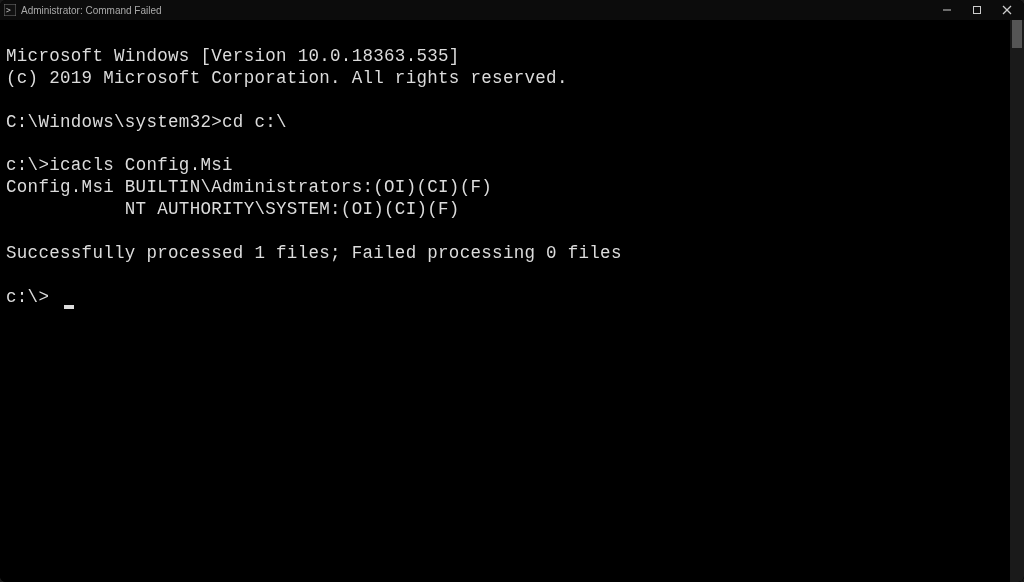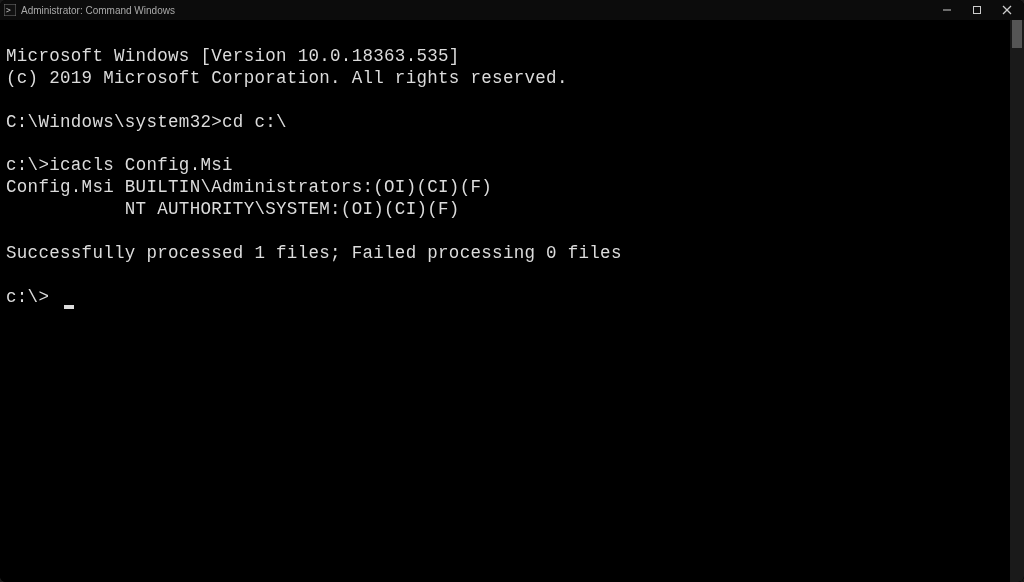--- a/index.html
+++ b/index.html
@@ -109,21 +109,21 @@
 <div class="window">
 
   <div class="titlebar">
     <div class="titlebar-left">
       <span class="titlebar-icon">
         <svg width="12" height="12" viewBox="0 0 12 12">
           <rect x="0" y="0" width="12" height="12" fill="#111" stroke="#777" stroke-width="1"></rect>
           <text x="2" y="9" font-size="8" fill="#bbb" font-family="Consolas, monospace">&gt;</text>
         </svg>
       </span>
-      <span>Administrator: Command Windows</span>
+      <span>Administrator: Command Failed</span>
     </div>
     <div class="window-controls">
       <div class="win-btn" title="Minimize">
         <svg width="10" height="10" viewBox="0 0 10 10">
             <line x1="1" y1="5" x2="9" y2="5" stroke="#ccc" stroke-width="1"></line>
           </svg>
       </div>
       <div class="win-btn" title="Maximize">
         <svg width="10" height="10" viewBox="0 0 10 10">
             <rect x="1.5" y="1.5" width="7" height="7" fill="none" stroke="#ccc" stroke-width="1"></rect>

